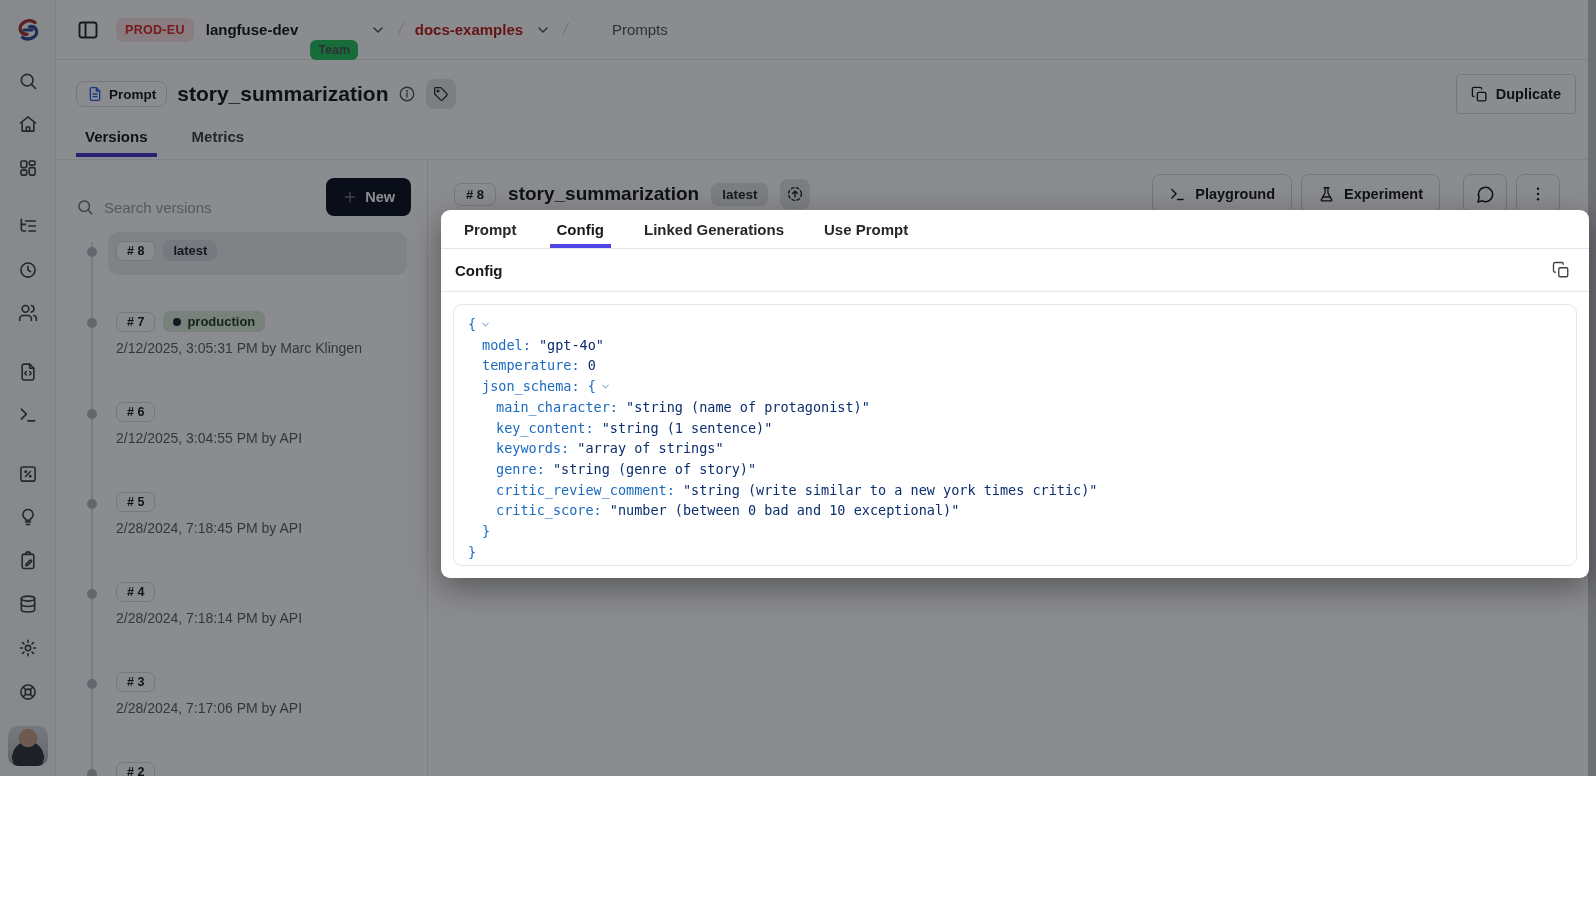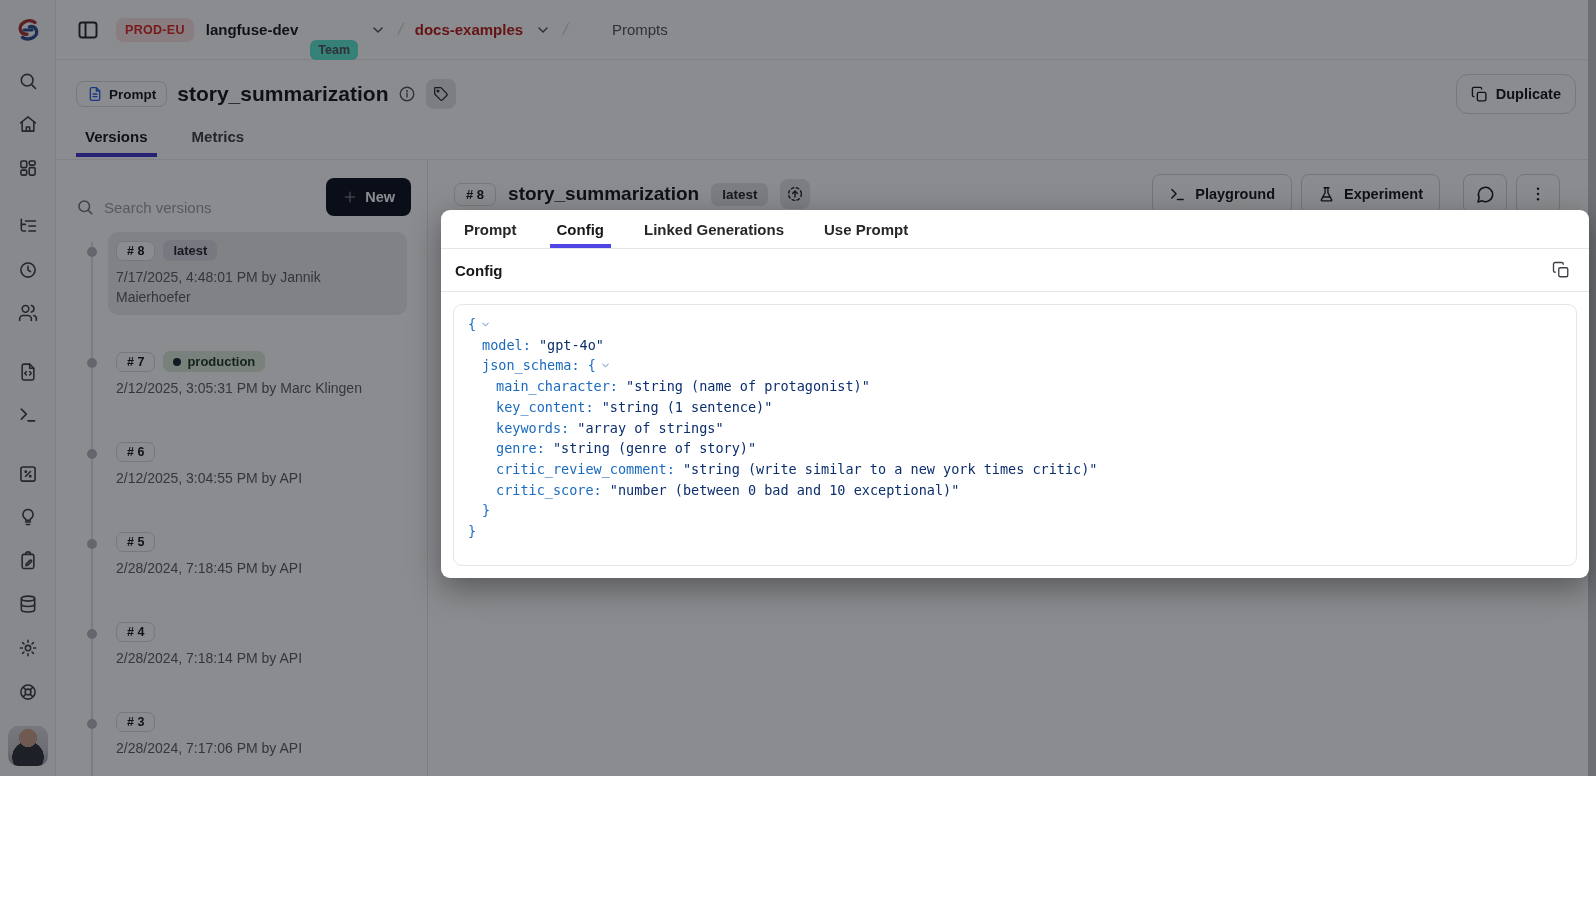--- a/index.html
+++ b/index.html
@@ -24,37 +24,37 @@
               linear-gradient(180deg,#d7d9dc 0%,#c4c7cc 60%,#9aa0a8 100%); }
 
   
   .topbar { position:absolute; left:56px; top:0; right:0; height:60px; display:flex; align-items:center;
             padding:0 16px; gap:12px; background:#fff; border-bottom:1px solid #ededf1; }
   .iconbtn { border:none; background:transparent; display:flex; align-items:center; justify-content:center;
              color:#27272a; cursor:pointer; padding:4px; border-radius:6px; }
   .env-badge { font-size:12.5px; font-weight:700; letter-spacing:.3px; color:#dc2626; background:rgba(220,38,38,.13);
                padding:5px 9px; border-radius:7px; }
   .org-name { font-size:15px; font-weight:600; color:#18181b; }
-  .team-badge { font-size:12.5px; font-weight:600; color:#52525b; background:#5eead4; padding:3px 8px; border-radius:6px;margin-top:40px; }
+  .team-badge { font-size:12.5px; font-weight:600; color:#52525b; background:#22c55e; padding:3px 8px; border-radius:6px;margin-top:40px; }
   .crumb-sep { color:#d4d4d8; font-size:17px; font-weight:300; transform:skewX(-12deg); }
   .proj-name { font-size:15px; font-weight:600; color:#b91c1c; }
   .crumb-last { font-size:15px; color:#52525b;margin-left:32px; }
   .chev { color:#52525b; display:flex; cursor:pointer; }
 
   
   .pagehead { position:absolute; left:56px; top:60px; right:0; height:100px; background:#fff;
               border-bottom:1px solid #ededf1; padding:14px 20px 0 20px; }
   .title-row { display:flex; align-items:center; gap:10px; }
   .type-badge { display:flex; align-items:center; gap:6px; border:1px solid #d9d9de; border-radius:8px;
                 padding:4px 10px; font-size:13.5px; font-weight:600; color:#18181b; background:#fff; }
   .page-title { font-size:21px; font-weight:700; color:#18181b; }
   .tagbtn { width:30px; height:30px; border:none; background:#e4e4e7; border-radius:8px; display:flex;
             align-items:center; justify-content:center; color:#27272a; cursor:pointer; }
   .dup-btn { margin-left:auto; height:40px; display:flex; align-items:center; gap:8px; border:1px solid #d9d9de;
-             background:#fff; border-radius:12px; padding:0 14px; font-size:14.5px; font-weight:600; color:#18181b; cursor:pointer; }
+             background:#fff; border-radius:4px; padding:0 14px; font-size:14.5px; font-weight:600; color:#18181b; cursor:pointer; }
   .page-tabs { display:flex; gap:26px; margin-top:14px; padding-left:0; }
   .ptab { font-size:15px; font-weight:600; color:#3f3f46; padding:0 9px 12px 9px; cursor:pointer; background:none; border:none; }
   .ptab.active { color:#18181b; box-shadow: inset 0 -4px 0 #4338ca; }
 
   
   .content { position:absolute; left:56px; top:160px; right:0; bottom:0; display:flex; background:#fff; }
   .versions-panel { width:372px; border-right:1px solid #e5e6ea; display:flex; flex-direction:column; }
   .search-row { display:flex; align-items:flex-end; gap:10px; padding:18px 16px 0 20px; }
   .search-row svg { flex:none; color:#71717a; }
   .search-input { flex:1; border:none; outline:none; font-size:15px; color:#18181b; background:transparent; }
@@ -314,21 +314,20 @@
         </button>
       </div>
       <ul class="vlist">
   <li class="vrow">
     <span class="tdot"></span>
     <div class="vcard selected">
       <div class="vbadges">
         <span class="vnum"># 8</span>
         <span class="vlabel default">latest</span>
       </div>
-      <div class="vmeta">7/17/2025, 4:48:01 PM by Jannik Maierhoefer</div>
     </div>
   </li>
 
   <li class="vrow">
     <span class="tdot"></span>
     <div class="vcard">
       <div class="vbadges">
         <span class="vnum"># 7</span>
         <span class="vlabel production"><span class="dot"></span>production</span>
       </div>
@@ -454,20 +453,21 @@
             <rect x="9" y="9" width="12" height="12" rx="2"></rect>
             <path d="M5 15H4a2 2 0 0 1-2-2V4a2 2 0 0 1 2-2h9a2 2 0 0 1 2 2v1"></path>
           </svg>
       </button>
     </div>
     <div class="code-box">
         <div class="cline" style="padding-left: 4px;"><span class="ckey">{</span><svg width="11" height="11" viewBox="0 0 24 24" fill="none" stroke="#9bb4d6" stroke-width="2.6" stroke-linecap="round" stroke-linejoin="round" style="vertical-align:-1px;margin-left:4px">
             <polyline points="6 9 12 15 18 9"></polyline>
           </svg></div>
         <div class="cline" style="padding-left: 18px;"><span class="ckey">model: </span><span class="cval">"gpt-4o"</span></div>
+        <div class="cline" style="padding-left: 18px;"><span class="ckey">temperature: </span><span class="cval">0</span></div>
         <div class="cline" style="padding-left: 18px;"><span class="ckey">json_schema: </span><span class="ckey">{</span><svg width="11" height="11" viewBox="0 0 24 24" fill="none" stroke="#9bb4d6" stroke-width="2.6" stroke-linecap="round" stroke-linejoin="round" style="vertical-align:-1px;margin-left:4px">
             <polyline points="6 9 12 15 18 9"></polyline>
           </svg></div>
         <div class="cline" style="padding-left: 32px;"><span class="ckey">main_character: </span><span class="cval">"string (name of protagonist)"</span></div>
         <div class="cline" style="padding-left: 32px;"><span class="ckey">key_content: </span><span class="cval">"string (1 sentence)"</span></div>
         <div class="cline" style="padding-left: 32px;"><span class="ckey">keywords: </span><span class="cval">"array of strings"</span></div>
         <div class="cline" style="padding-left: 32px;"><span class="ckey">genre: </span><span class="cval">"string (genre of story)"</span></div>
         <div class="cline" style="padding-left: 32px;"><span class="ckey">critic_review_comment: </span><span class="cval">"string (write similar to a new york times critic)"</span></div>
         <div class="cline" style="padding-left: 32px;"><span class="ckey">critic_score: </span><span class="cval">"number (between 0 bad and 10 exceptional)"</span></div>
         <div class="cline" style="padding-left: 18px;"><span class="ckey">}</span></div>

